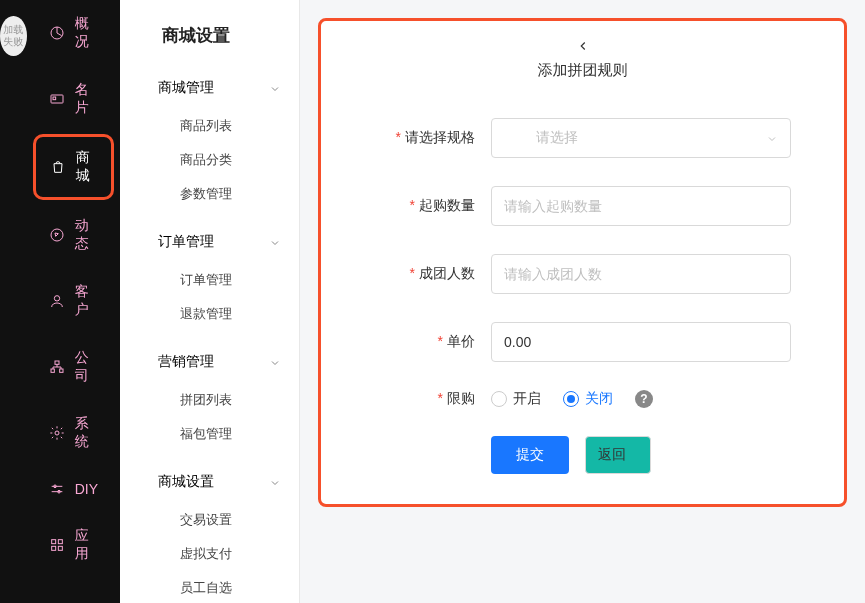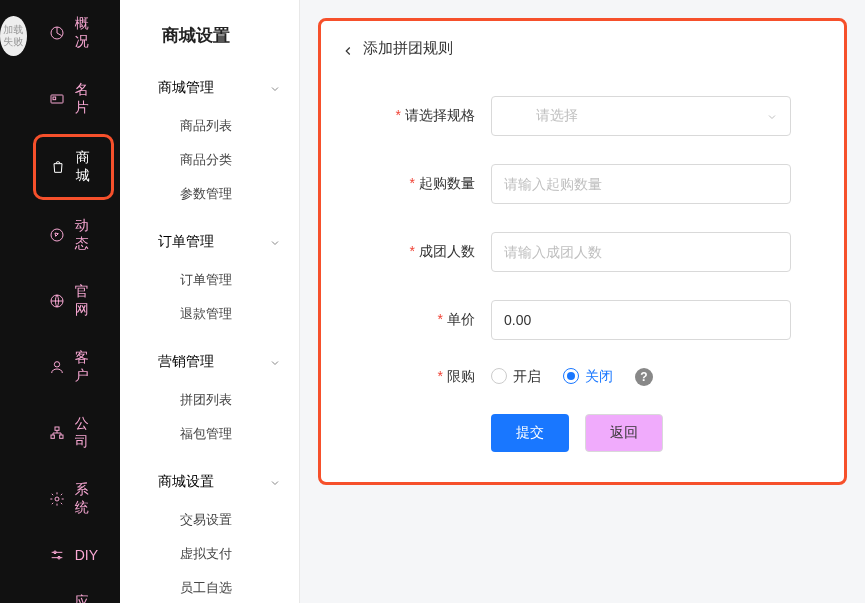--- a/index.html
+++ b/index.html
@@ -24,48 +24,48 @@
 .sec-group { }
 .sec-group-head { display: flex; align-items: center; justify-content: space-between; padding: 12px 18px; font-size: 14px; color: #000000; cursor: pointer; }
 .sec-group-items { padding-bottom: 10px; }
 .sec-item { padding: 8px 18px 8px 40px; font-size: 13px; color: #444; cursor: pointer; }
 .chev { width: 12px; height: 12px; }
 .chev svg { width: 12px; height: 12px; stroke: #888; fill: none; stroke-width: 2; }
 
 
 .main { flex: 1; background: #f5f6f8; padding: 18px; position: relative; overflow: auto; }
 .panel { background: #fff; border: 3px solid #F6502B; border-radius: 8px; padding: 0; }
-.panel-head { display: flex; align-items: flex-end; gap: 8px; padding: 18px 20px; }
+.panel-head { display: flex; align-items: center; gap: 8px; padding: 18px 20px; flex-direction: column; }
 .back-chev { width: 14px; height: 14px; }
 .back-chev svg { width: 14px; height: 14px; stroke: #333; fill: none; stroke-width: 2; }
 .panel-title { font-size: 15px; color: #333; }
 
 .form { padding: 20px 40px 30px; }
 .form-row { display: flex; align-items: center; margin-bottom: 28px; }
 .form-label { width: 130px; text-align: right; padding-right: 16px; font-size: 14px; color: #333; }
 .req { color: #f04134; margin-right: 4px; }
 .form-control { flex: 1; max-width: 300px; }
 .input, .select { width: 100%; height: 40px; border: 1px solid #d9d9d9; border-radius: 4px; padding: 0 12px; font-size: 14px; color: #333; background: #fff; outline: none; }
 .input::placeholder { color: #bfbfbf; }
 .select { display: flex; align-items: center; justify-content: space-between; color: #bfbfbf; cursor: pointer; padding-left: 44px; }
 .select .sel-arrow { width: 12px; height: 12px; }
 .select .sel-arrow svg { width: 12px; height: 12px; stroke: #bfbfbf; fill: none; stroke-width: 2; }
 
 .radio-group { display: flex; align-items: center; gap: 22px; }
-.radio { display: flex; align-items: flex-start; gap: 6px; cursor: pointer; }
+.radio { display: flex; align-items: center; gap: 6px; cursor: pointer; }
 .radio-dot { width: 16px; height: 16px; border-radius: 50%; border: 1px solid #ccc; display: inline-flex; align-items: center; justify-content: center; }
 .radio-dot.checked { border-color: #1977FF; }
 .radio-dot.checked::after { content: ""; width: 8px; height: 8px; border-radius: 50%; background: #1977FF; }
 .radio-label.checked { color: #1977FF; font-weight: 500; }
 .help-icon { width: 18px; height: 18px; border-radius: 50%; background: #888; color: #fff; display: inline-flex; align-items: center; justify-content: center; font-size: 12px; font-weight: 600; }
 
 .form-actions { display: flex; gap: 16px; margin-left: 130px; margin-top: 10px; }
 .btn { height: 38px; padding: 0 24px; border-radius: 4px; font-size: 14px; cursor: pointer; border: 1px solid transparent; }
 .btn-primary { background: #1977FF; color: #fff; }
-.btn-default { background: #f0abfc; color: #333; border-color: #d9d9d9; }
+.btn-default { background: #14b8a6; color: #333; border-color: #d9d9d9; padding-left: 12px; }
 </style>
 </head>
 <body>
 
 <div class="layout">
   <div class="sidebar-primary">
     <div class="avatar">加载
 失败</div>
     <div id="primary-nav-container">
         <div class="nav-item-wrap">
@@ -103,31 +103,20 @@
         </div>
         <div class="nav-item-wrap">
           <div class="nav-item">
             <span class="nav-icon">
               <svg viewBox="0 0 24 24">
                 <circle cx="12" cy="12" r="9"></circle>
                 <polygon points="14 10 10 14 9 9 14 10"></polygon>
               </svg>
             </span>
             <span>动态</span>
-          </div>
-        </div>
-        <div class="nav-item-wrap">
-          <div class="nav-item">
-            <span class="nav-icon">
-              <svg viewBox="0 0 24 24">
-                <circle cx="12" cy="12" r="9"></circle>
-                <path d="M3 12h18M12 3c3 3 3 15 0 18M12 3c-3 3-3 15 0 18"></path>
-              </svg>
-            </span>
-            <span>官网</span>
           </div>
         </div>
         <div class="nav-item-wrap">
           <div class="nav-item">
             <span class="nav-icon">
               <svg viewBox="0 0 24 24">
                 <circle cx="12" cy="8" r="4"></circle>
                 <path d="M4 21c0-4 4-6 8-6s8 2 8 6"></path>
               </svg>
             </span>

